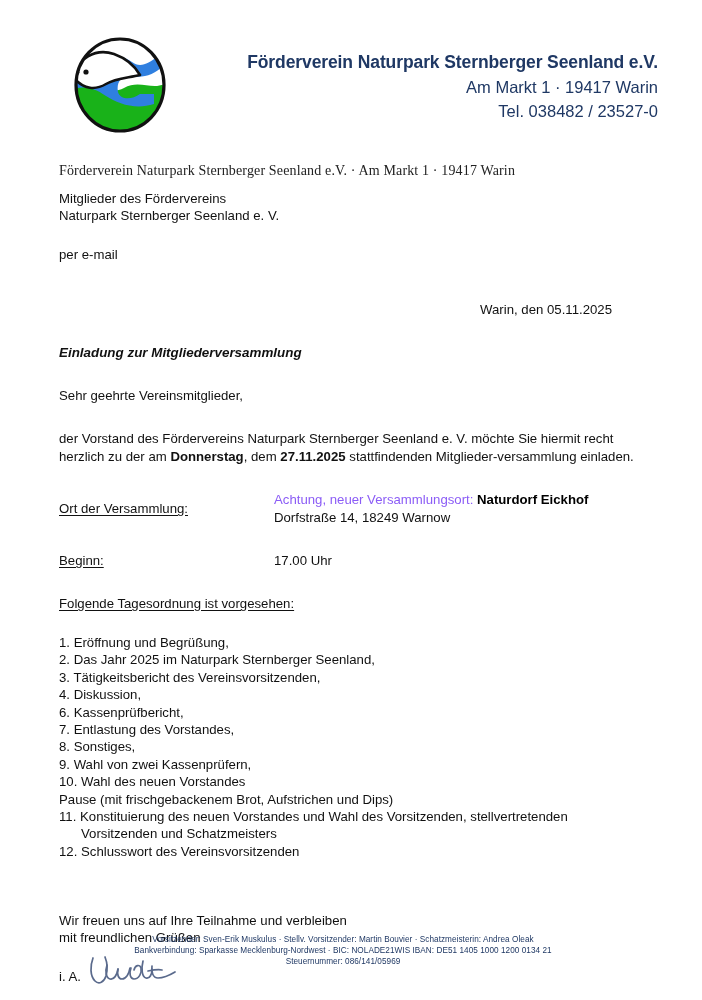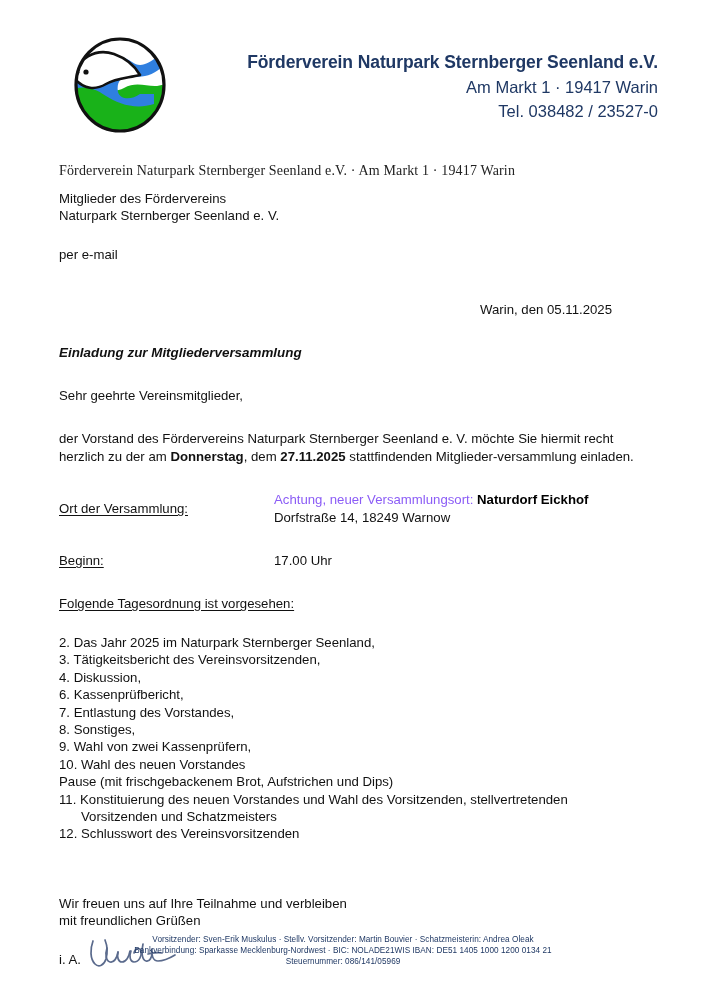--- a/index.html
+++ b/index.html
@@ -256,20 +256,21 @@
       <div class="detail-value">17.00 Uhr</div>
     </div>
 
     <div class="gap-lg"></div>
 
     <div class="agenda-head">Folgende Tagesordnung ist vorgesehen:</div>
 
     <div class="gap-md"></div>
 
     <ul class="agenda-list">
+      <li>1. Eröffnung und Begrüßung,</li>
       <li>2. Das Jahr 2025 im Naturpark Sternberger Seenland,</li>
       <li>3. Tätigkeitsbericht des Vereinsvorsitzenden,</li>
       <li>4. Diskussion,</li>
       <li>6. Kassenprüfbericht,</li>
       <li>7. Entlastung des Vorstandes,</li>
       <li>8. Sonstiges,</li>
       <li>9. Wahl von zwei Kassenprüfern,</li>
       <li>10. Wahl des neuen Vorstandes</li>
       <li>Pause (mit frischgebackenem Brot, Aufstrichen und Dips)</li>
       <li>11. Konstituierung des neuen Vorstandes und Wahl des Vorsitzenden, stellvertretenden</li>

